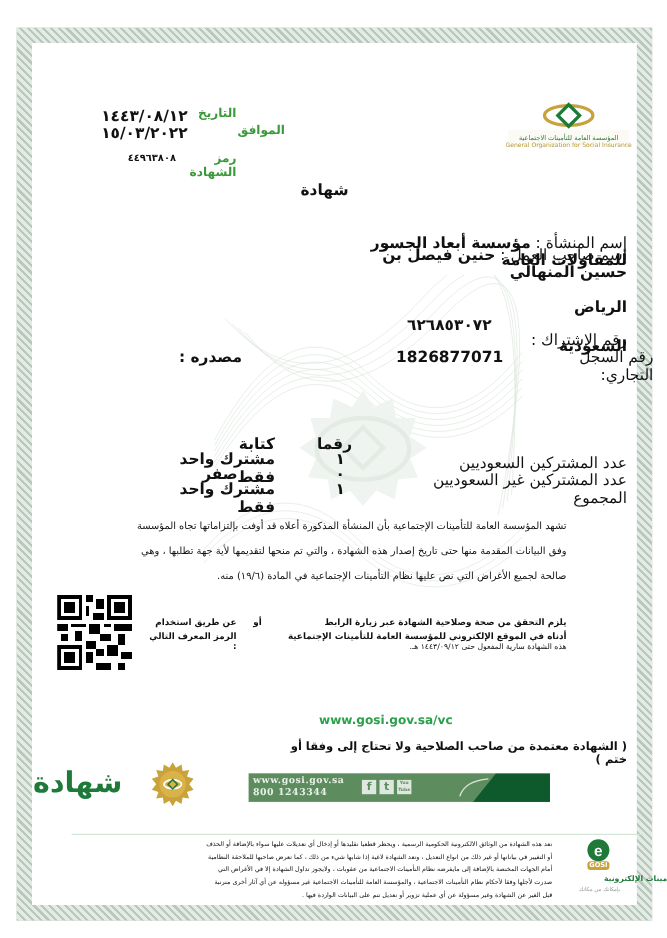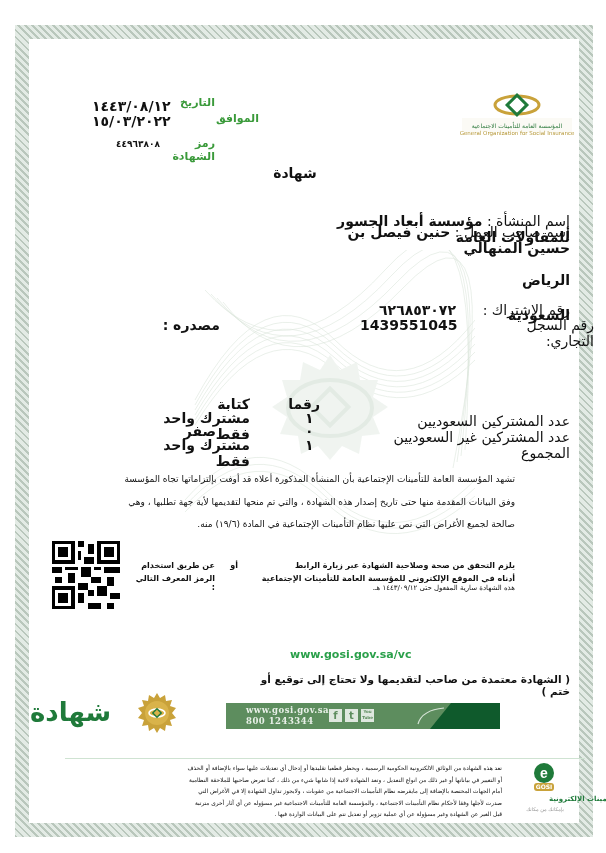--- a/index.html
+++ b/index.html
@@ -18,21 +18,21 @@
   .f11{font-size:11px;}
   .f10{font-size:14px;}
   .f9{font-size:9px;}
   .f8{font-size:8px;}
   .f6{font-size:6px;line-height:11.5px;}
   .watermark{position:absolute;left:185px;top:250px;width:290px;height:290px;opacity:0.5;}
   .logo-top{position:absolute;left:452px;top:92px;width:130px;height:48px;}
   .qr{position:absolute;left:52px;top:540px;width:68px;height:70px;}
   .banner{position:absolute;left:226px;top:703px;width:274px;height:26px;background:#5d8d5e;overflow:hidden;}
   .banner .dark{position:absolute;right:0;top:0;width:70px;height:26px;background:#0f5a2c;clip-path:polygon(30% 0,100% 0,100% 100%,0 100%);}
-  .banner .txt{position:absolute;left:20px;top:2px;color:#e8f0e8;font-family:"DejaVu Serif",serif;font-size:8.5px;line-height:10.5px;letter-spacing:0.5px;font-weight:bold;}
+  .banner .txt{position:absolute;left:4px;top:2px;color:#e8f0e8;font-family:"DejaVu Serif",serif;font-size:8.5px;line-height:10.5px;letter-spacing:0.5px;font-weight:bold;}
   .social{position:absolute;top:6px;width:13px;height:13px;background:#dfe8df;color:#5d8d5e;font-size:10px;font-weight:bold;text-align:center;line-height:13px;}
   .seal{position:absolute;left:137px;top:693px;width:40px;height:40px;}
   .shahada-logo{position:absolute;left:30px;top:697px;font-size:26px;color:#1f7a3a;font-weight:bold;letter-spacing:1px;}
   .divider{position:absolute;left:65px;top:758px;width:520px;height:1px;background:#cfe3d2;}
   .egosi{position:absolute;left:510px;top:762px;width:70px;height:58px;}
 </style>
 </head>
 <body>
 
 <div class="frame"></div>
@@ -79,23 +79,23 @@
   <span>إسم المنشأة :</span>
   <span class="bold">مؤسسة أبعاد الجسور للمقاولات العامة</span>
 </div>
 <div class="abs rtl f10" style="left:300px;top:224px;width:270px;">
   <span>إسم صاحب العمل :</span>
   <span class="bold">حنين فيصل بن حسين المنهالي</span>
 </div>
 <div class="abs rtl bold f10" style="left:450px;top:272px;width:120px;">الرياض</div>
 <div class="abs rtl bold f10" style="left:450px;top:287px;width:120px;margin-top:20px;">السعودية</div>
 <div class="abs rtl f10" style="left:470px;top:302px;width:100px;">رقم الإشتراك :</div>
-<div class="abs bold f10" style="left:370px;top:302px;width:95px;text-align:center;">٦٢٦٨٥٣٠٧٢</div>
+<div class="abs bold f10" style="left:370px;top:288px;width:95px;text-align:left;">٦٢٦٨٥٣٠٧٢</div>
 <div class="abs rtl f10" style="left:474px;top:317px;width:120px;">رقم السجل التجاري:</div>
-<div class="abs bold f10" style="left:360px;top:317px;width:90px;text-align:right;">1439551045</div>
+<div class="abs bold f10" style="left:360px;top:317px;width:90px;text-align:right;">1826877071</div>
 <div class="abs rtl bold f10" style="left:150px;top:317px;width:70px;">مصدره :</div>
 
 <div>
   <div class="abs rtl bold f10" style="left:280px;top:396px;width:40px;">رقما</div>
   <div class="abs rtl bold f10" style="left:180px;top:396px;width:70px;">كتابة</div>
 
   <div class="abs rtl f10" style="left:390px;top:413px;width:180px;">عدد المشتركين السعوديين</div>
   <div class="abs bold f10" style="left:305px;top:410px;width:10px;">١</div>
   <div class="abs rtl bold f10" style="left:150px;top:410px;width:100px;">مشترك واحد فقط</div>
 
@@ -152,21 +152,21 @@
       <rect x="8" y="16" width="2" height="3"></rect>
     <rect x="11" y="15" width="2" height="2"></rect>
       <rect x="14" y="14" width="3" height="3"></rect>
       <rect x="18" y="16" width="3" height="2"></rect>
     <rect x="11" y="19" width="4" height="2"></rect>
       <rect x="17" y="19" width="2" height="2"></rect>
   </g>
 </svg>
 
 <div class="abs bold" style="left:290px;top:648px;width:160px;font-size:11px;color:#2aa04a;direction:ltr;">www.gosi.gov.sa/vc</div>
-<div class="abs rtl bold" style="left:245px;top:673px;width:325px;font-size:10.5px;">( الشهادة معتمدة من صاحب لتقديمها ولا تحتاج إلى توقيع أو ختم )</div>
+<div class="abs rtl bold" style="left:245px;top:673px;width:325px;font-size:10.5px;">( الشهادة معتمدة من صاحب الصلاحية ولا تحتاج إلى وفقا أو ختم )</div>
 
 <div class="shahada-logo">شهادة</div>
 <svg class="seal" viewBox="0 0 40 40">
   <polygon points="20,0 23,5 28,2 29,8 35,7 33,13 39,15 35,20 39,25 33,27 35,33 29,32 28,38 23,35 20,40 17,35 12,38 11,32 5,33 7,27 1,25 5,20 1,15 7,13 5,7 11,8 12,2 17,5" fill="#c9a23a"></polygon>
   <circle cx="20" cy="20" r="12" fill="#d9b34a"></circle>
   <ellipse cx="20" cy="20" rx="8" ry="4" fill="none" stroke="#fff" stroke-width="1.6"></ellipse>
   <rect x="17" y="17" width="6" height="6" transform="rotate(45 20 20)" fill="none" stroke="#1f7a3a" stroke-width="1.4"></rect>
 </svg>
 
 <div class="banner">

